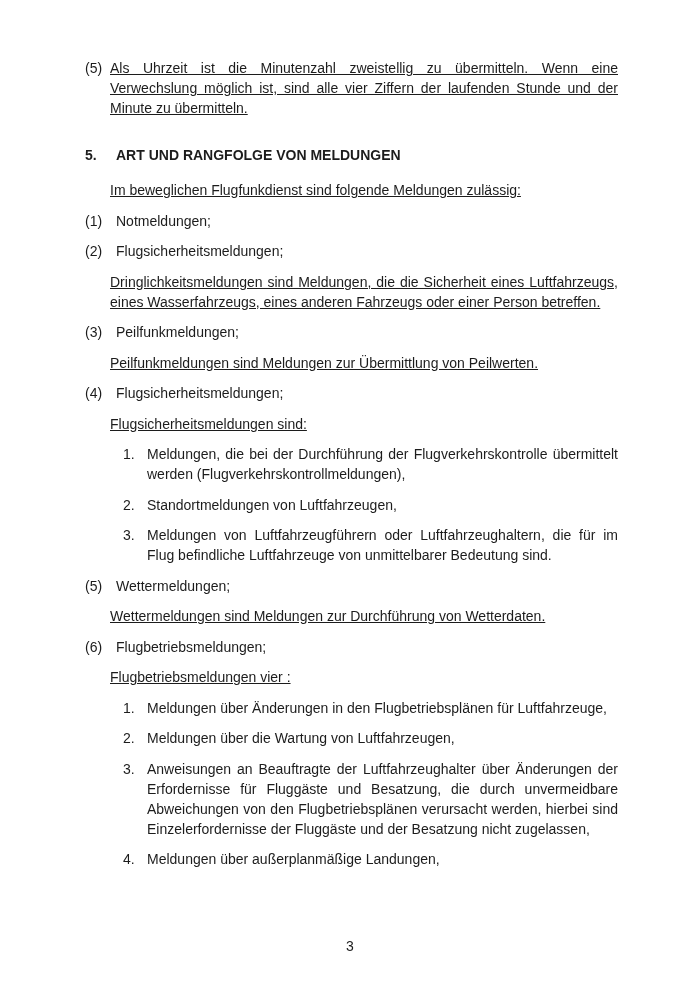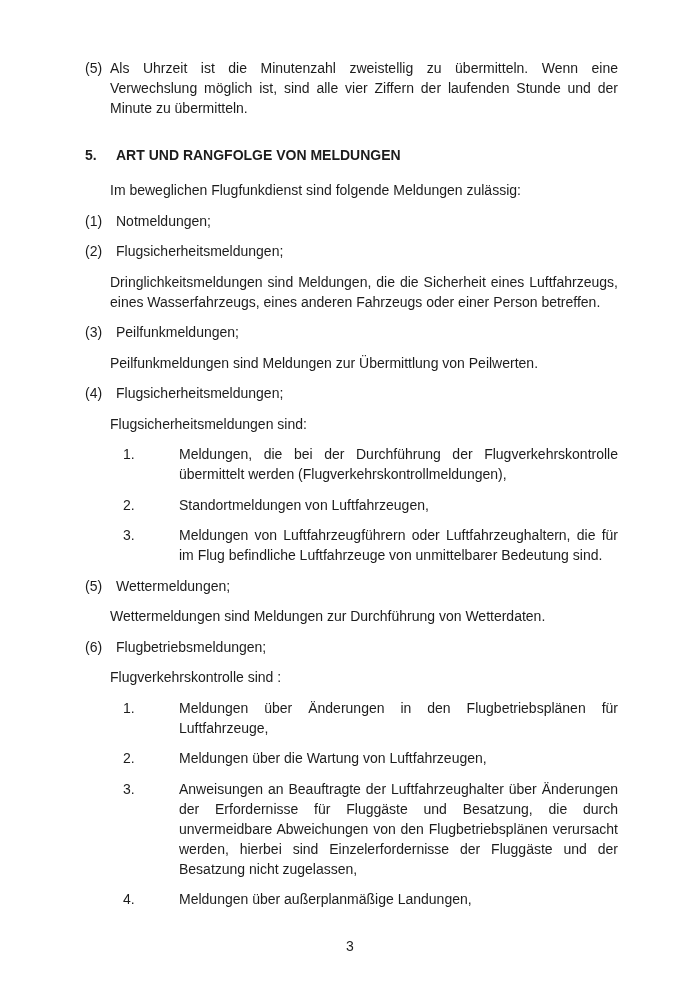--- a/index.html
+++ b/index.html
@@ -27,38 +27,38 @@
   .marker {
     flex: 0 0 25px;
   }
   .label {
     flex: 1;
     margin-left: 6px;
   }
   .text {
     flex: 1;
     text-align: justify;
+    text-decoration: underline;
   }
   .heading {
     font-weight: bold;
     margin-top: 27px;
     margin-bottom: 15px;
   }
   .subwrap {
     flex: 1;
     display: flex;
     margin-left: 13px;
   }
   .submarker {
     flex: 0 0 24px;
   }
   .subtext {
     flex: 1;
     text-align: justify;
-    margin-left: 32px;
   }
   .page-number {
     position: absolute;
     left: 0;
     bottom: 34px;
     width: 100%;
     text-align: center;
   }
 </style>
 </head>
@@ -142,21 +142,21 @@
     <span class="marker"></span>
     <div class="text">Wettermeldungen sind Meldungen zur Durchführung von Wetterdaten.</div>
   </div>
 
   <div class="row">
     <span class="marker">(6)</span>
     <span class="label">Flugbetriebsmeldungen;</span>
   </div>
   <div class="row">
     <span class="marker"></span>
-    <div class="text">Flugverkehrskontrolle sind :</div>
+    <div class="text">Flugbetriebsmeldungen vier :</div>
   </div>
   <div class="row">
     <span class="marker"></span>
     <div class="subwrap">
       <span class="submarker">1.</span>
       <div class="subtext">Meldungen über Änderungen in den Flugbetriebsplänen für Luftfahrzeuge,</div>
     </div>
   </div>
   <div class="row">
     <span class="marker"></span>

